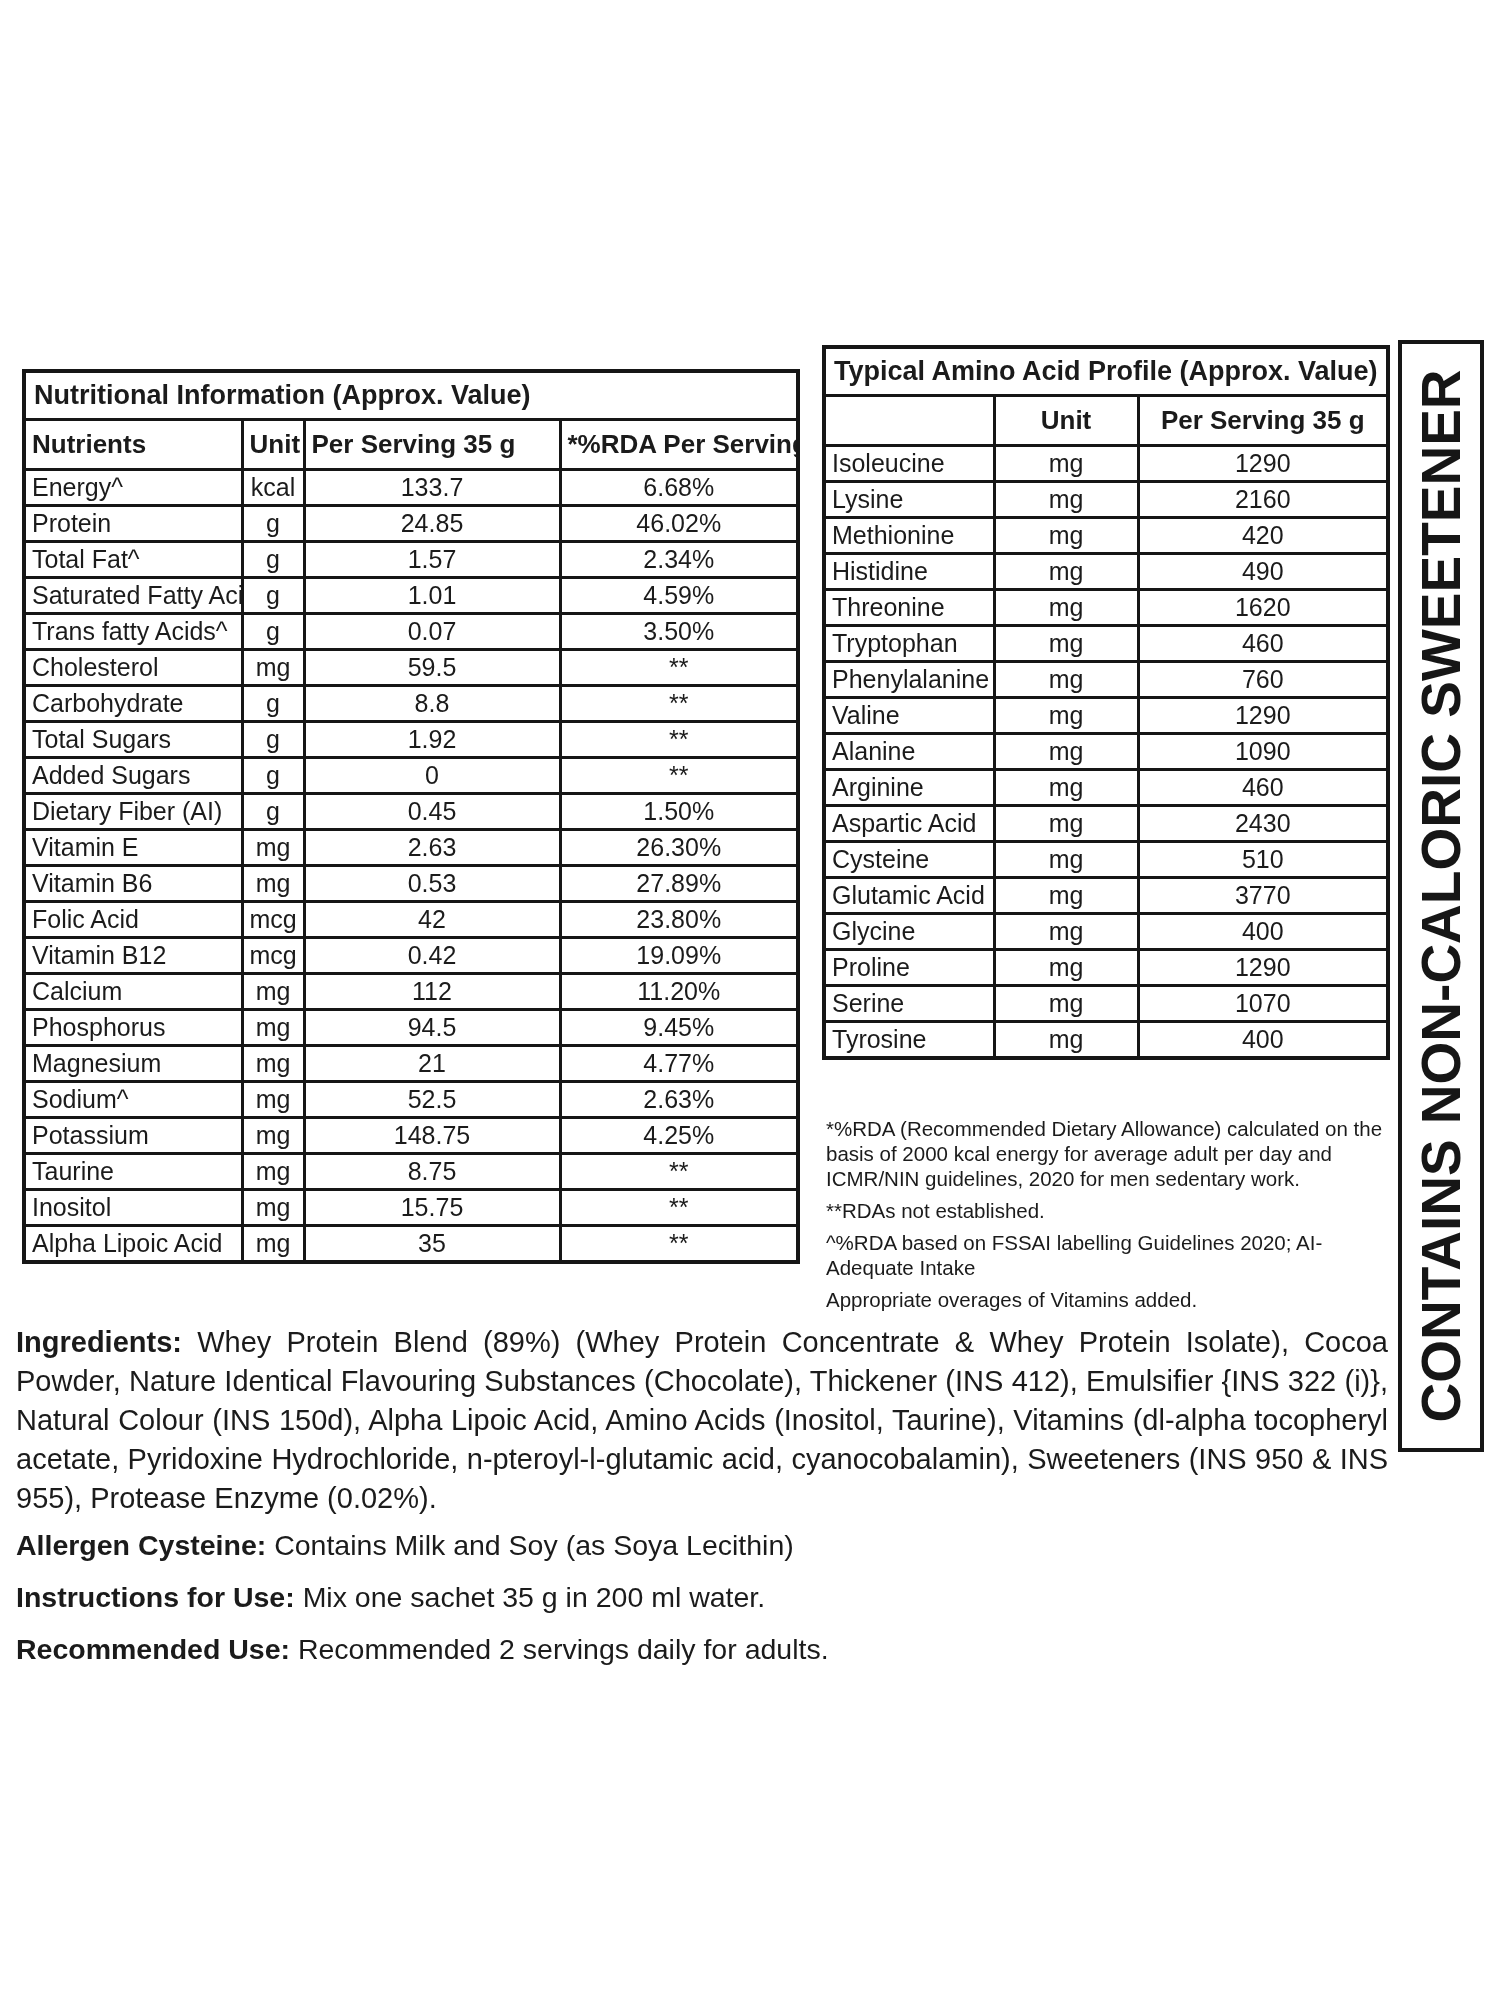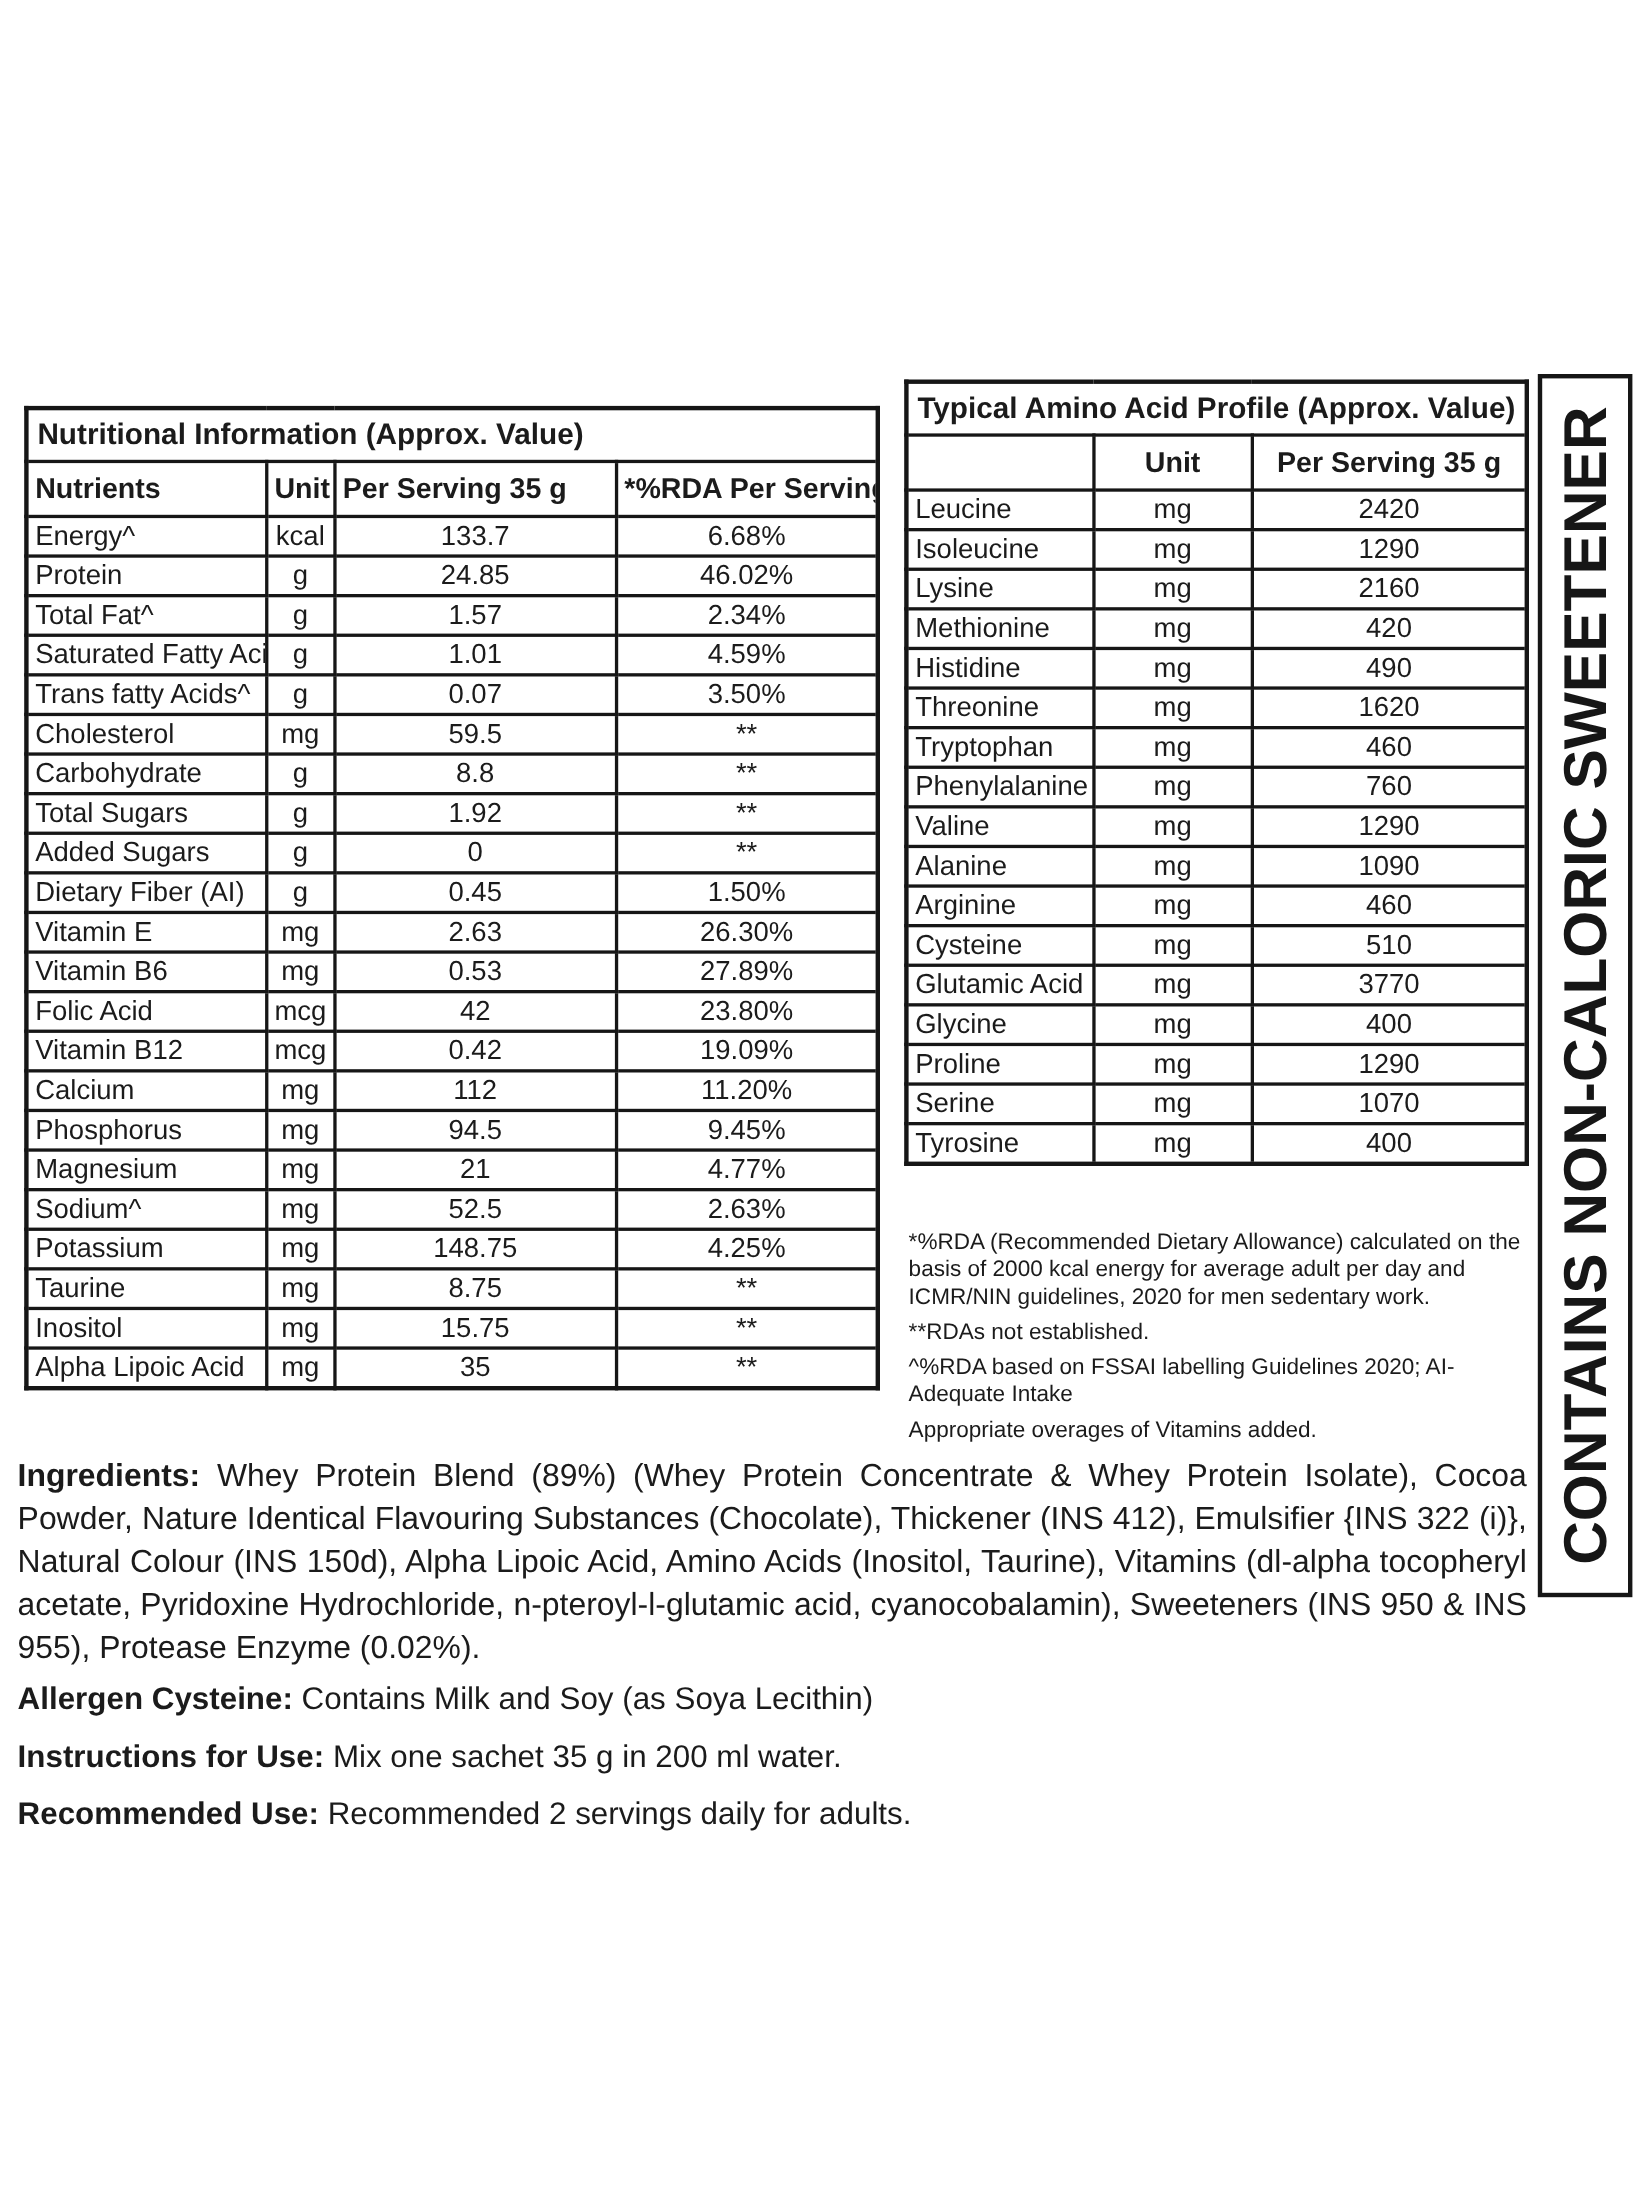--- a/index.html
+++ b/index.html
@@ -226,25 +226,20 @@
         <th class="title-cell" colspan="3">Typical Amino Acid Profile (Approx. Value)</th>
       </tr>
       <tr>
         <th class="al"></th>
         <th class="ac">Unit</th>
         <th class="ac">Per Serving 35 g</th>
       </tr>
     </thead>
     <tbody>
         <tr>
-          <td class="al">Leucine</td>
-          <td class="ac">mg</td>
-          <td class="ac">2420</td>
-        </tr>
-        <tr>
           <td class="al">Isoleucine</td>
           <td class="ac">mg</td>
           <td class="ac">1290</td>
         </tr>
         <tr>
           <td class="al">Lysine</td>
           <td class="ac">mg</td>
           <td class="ac">2160</td>
         </tr>
         <tr>
@@ -279,20 +274,25 @@
         </tr>
         <tr>
           <td class="al">Alanine</td>
           <td class="ac">mg</td>
           <td class="ac">1090</td>
         </tr>
         <tr>
           <td class="al">Arginine</td>
           <td class="ac">mg</td>
           <td class="ac">460</td>
+        </tr>
+        <tr>
+          <td class="al">Aspartic Acid</td>
+          <td class="ac">mg</td>
+          <td class="ac">2430</td>
         </tr>
         <tr>
           <td class="al">Cysteine</td>
           <td class="ac">mg</td>
           <td class="ac">510</td>
         </tr>
         <tr>
           <td class="al">Glutamic Acid</td>
           <td class="ac">mg</td>
           <td class="ac">3770</td>

